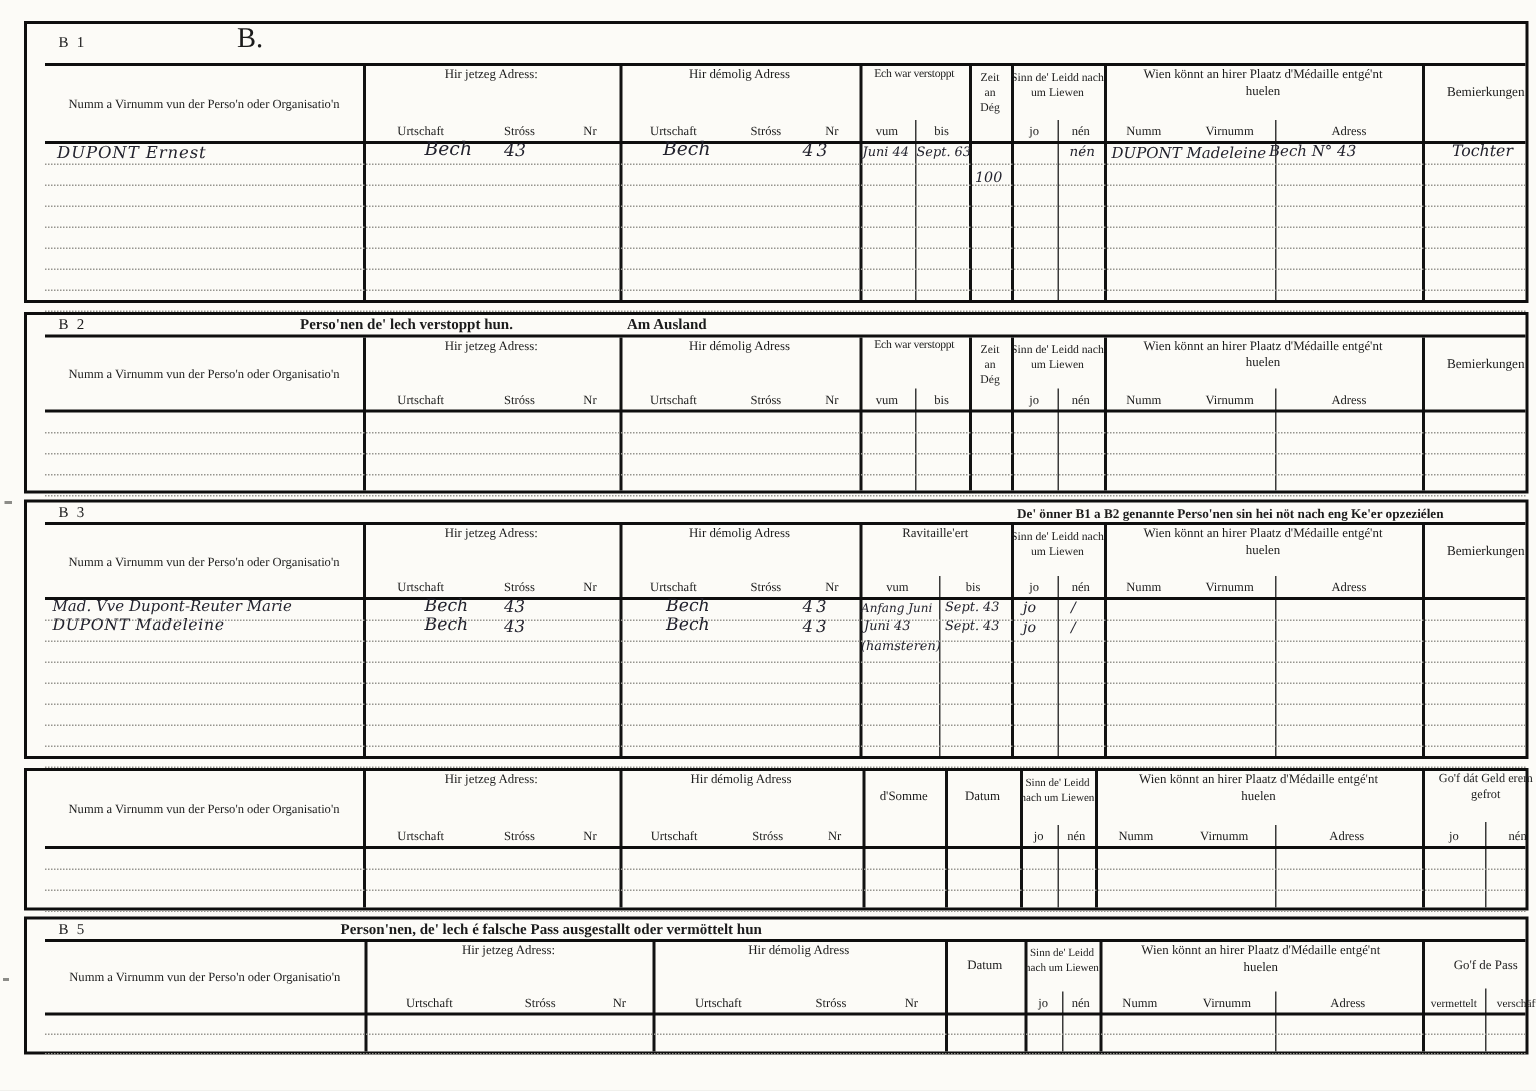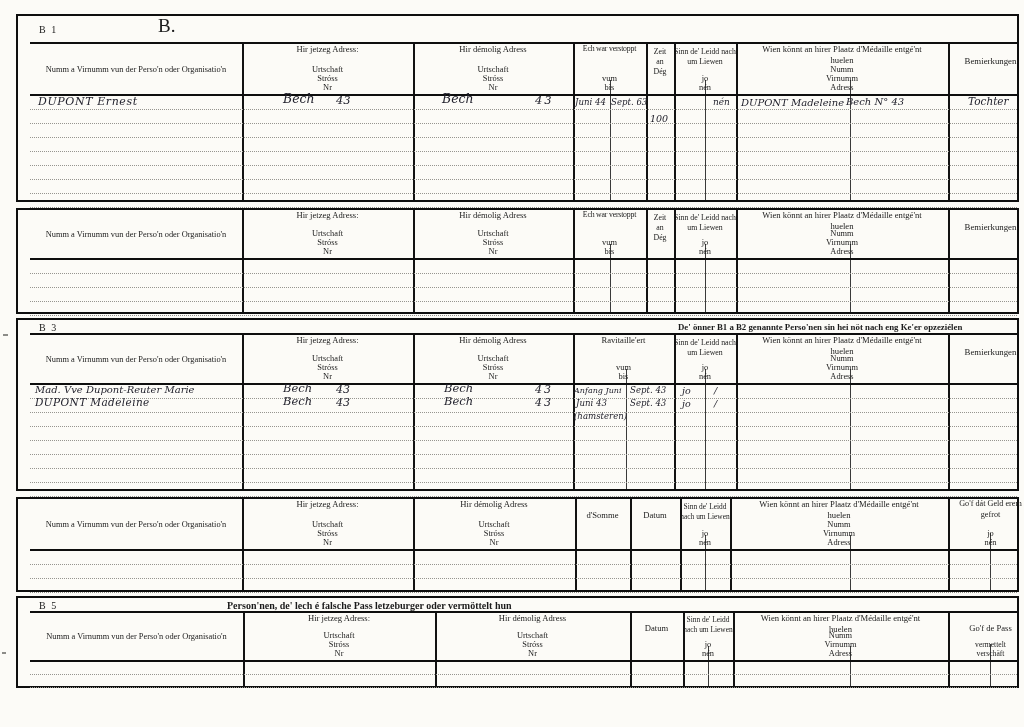--- a/index.html
+++ b/index.html
@@ -15,21 +15,21 @@
   .btitles{left:168px;top:1px;font-size:10px;line-height:12px;}
   .btitles .ml16{margin-left:16px;}
   .bline{font-size:10px;top:50%;transform:translateY(-50%);}
   
   .grid{position:relative;}
   .vl{position:absolute;top:0;bottom:0;width:2px;background:#121212;}
   .vl.sub{width:1px;background:#3a3a3a;}
   .hdr{position:relative;border-bottom:2px solid #0e0e0e;box-sizing:content-box;}
   .hc{position:absolute;top:0;bottom:0;display:flex;flex-direction:column;align-items:center;text-align:center;}
   .grp{font-size:8.6px;margin-top:0;line-height:1.3;}
-  .subs{position:absolute;left:0;right:0;bottom:2px;display:flex;font-size:8.4px;flex-direction:column;}
+  .subs{position:absolute;left:0;right:0;bottom:2px;display:flex;font-size:8.4px;}
   .subs span{text-align:center;}
   .body{position:relative;}
   .rl{border-bottom:1px dotted #96958f;}
   .r13 .rl{height:13px;} .r12 .rl{height:12px;}
   .hw{position:absolute;font-family:"DejaVu Serif",serif;font-style:italic;color:#22222d;
       white-space:nowrap;line-height:13px;font-size:10.5px;}
 </style>
 </head>
 <body>
 
@@ -123,20 +123,25 @@
         <span class="hw" style="left:620px;top:16px;font-size:9.5px">100</span>
         <span class="hw" style="left:683px;top:0;font-size:9px">nén</span>
         <span class="hw" style="left:711px;top:0;font-size:10px">DUPONT Madeleine</span>
         <span class="hw" style="left:816px;top:-1px;font-size:10px">Bech N° 43</span>
         <span class="hw" style="left:938px;top:-1px;font-size:10.5px">Tochter</span>
       </div>
     </div>
   </div>
 
   <div class="section" style="margin-top:6px">
+    <div class="band" style="height:13px">
+      <span class="code">B 2</span>
+      <span class="bline" style="left:170px">Perso'nen de' lech verstoppt hun.</span>
+      <span class="bline" style="left:388px">Am Ausland</span>
+    </div>
     <div class="grid" style="height:102px">
       <i class="vl" style="left:212px"></i>
       <i class="vl" style="left:383px"></i>
       <i class="vl" style="left:543px"></i>
       <i class="vl sub" style="left:580px;top:34px"></i>
       <i class="vl" style="left:616px"></i>
       <i class="vl" style="left:644px"></i>
       <i class="vl sub" style="left:675px;top:34px"></i>
       <i class="vl" style="left:706px"></i>
       <i class="vl sub" style="left:820px;top:34px"></i>
@@ -357,21 +362,21 @@
         <div class="rl"></div>
         <div class="rl"></div>
         <div class="rl"></div>
       </div>
     </div>
   </div>
 
   <div class="section" style="margin-top:4px">
     <div class="band" style="height:13px">
       <span class="code">B 5</span>
-      <span class="bline" style="left:197px">Person'nen, de' lech é falsche Pass letzeburger oder vermöttelt hun</span>
+      <span class="bline" style="left:197px">Person'nen, de' lech é falsche Pass ausgestallt oder vermöttelt hun</span>
     </div>
     <div class="grid" style="height:73px">
       <i class="vl" style="left:213px"></i>
       <i class="vl" style="left:405px"></i>
       <i class="vl" style="left:600px"></i>
       <i class="vl" style="left:653px"></i>
       <i class="vl sub" style="left:678px;top:33px"></i>
       <i class="vl" style="left:703px"></i>
       <i class="vl sub" style="left:820px;top:33px"></i>
       <i class="vl" style="left:918px"></i>

